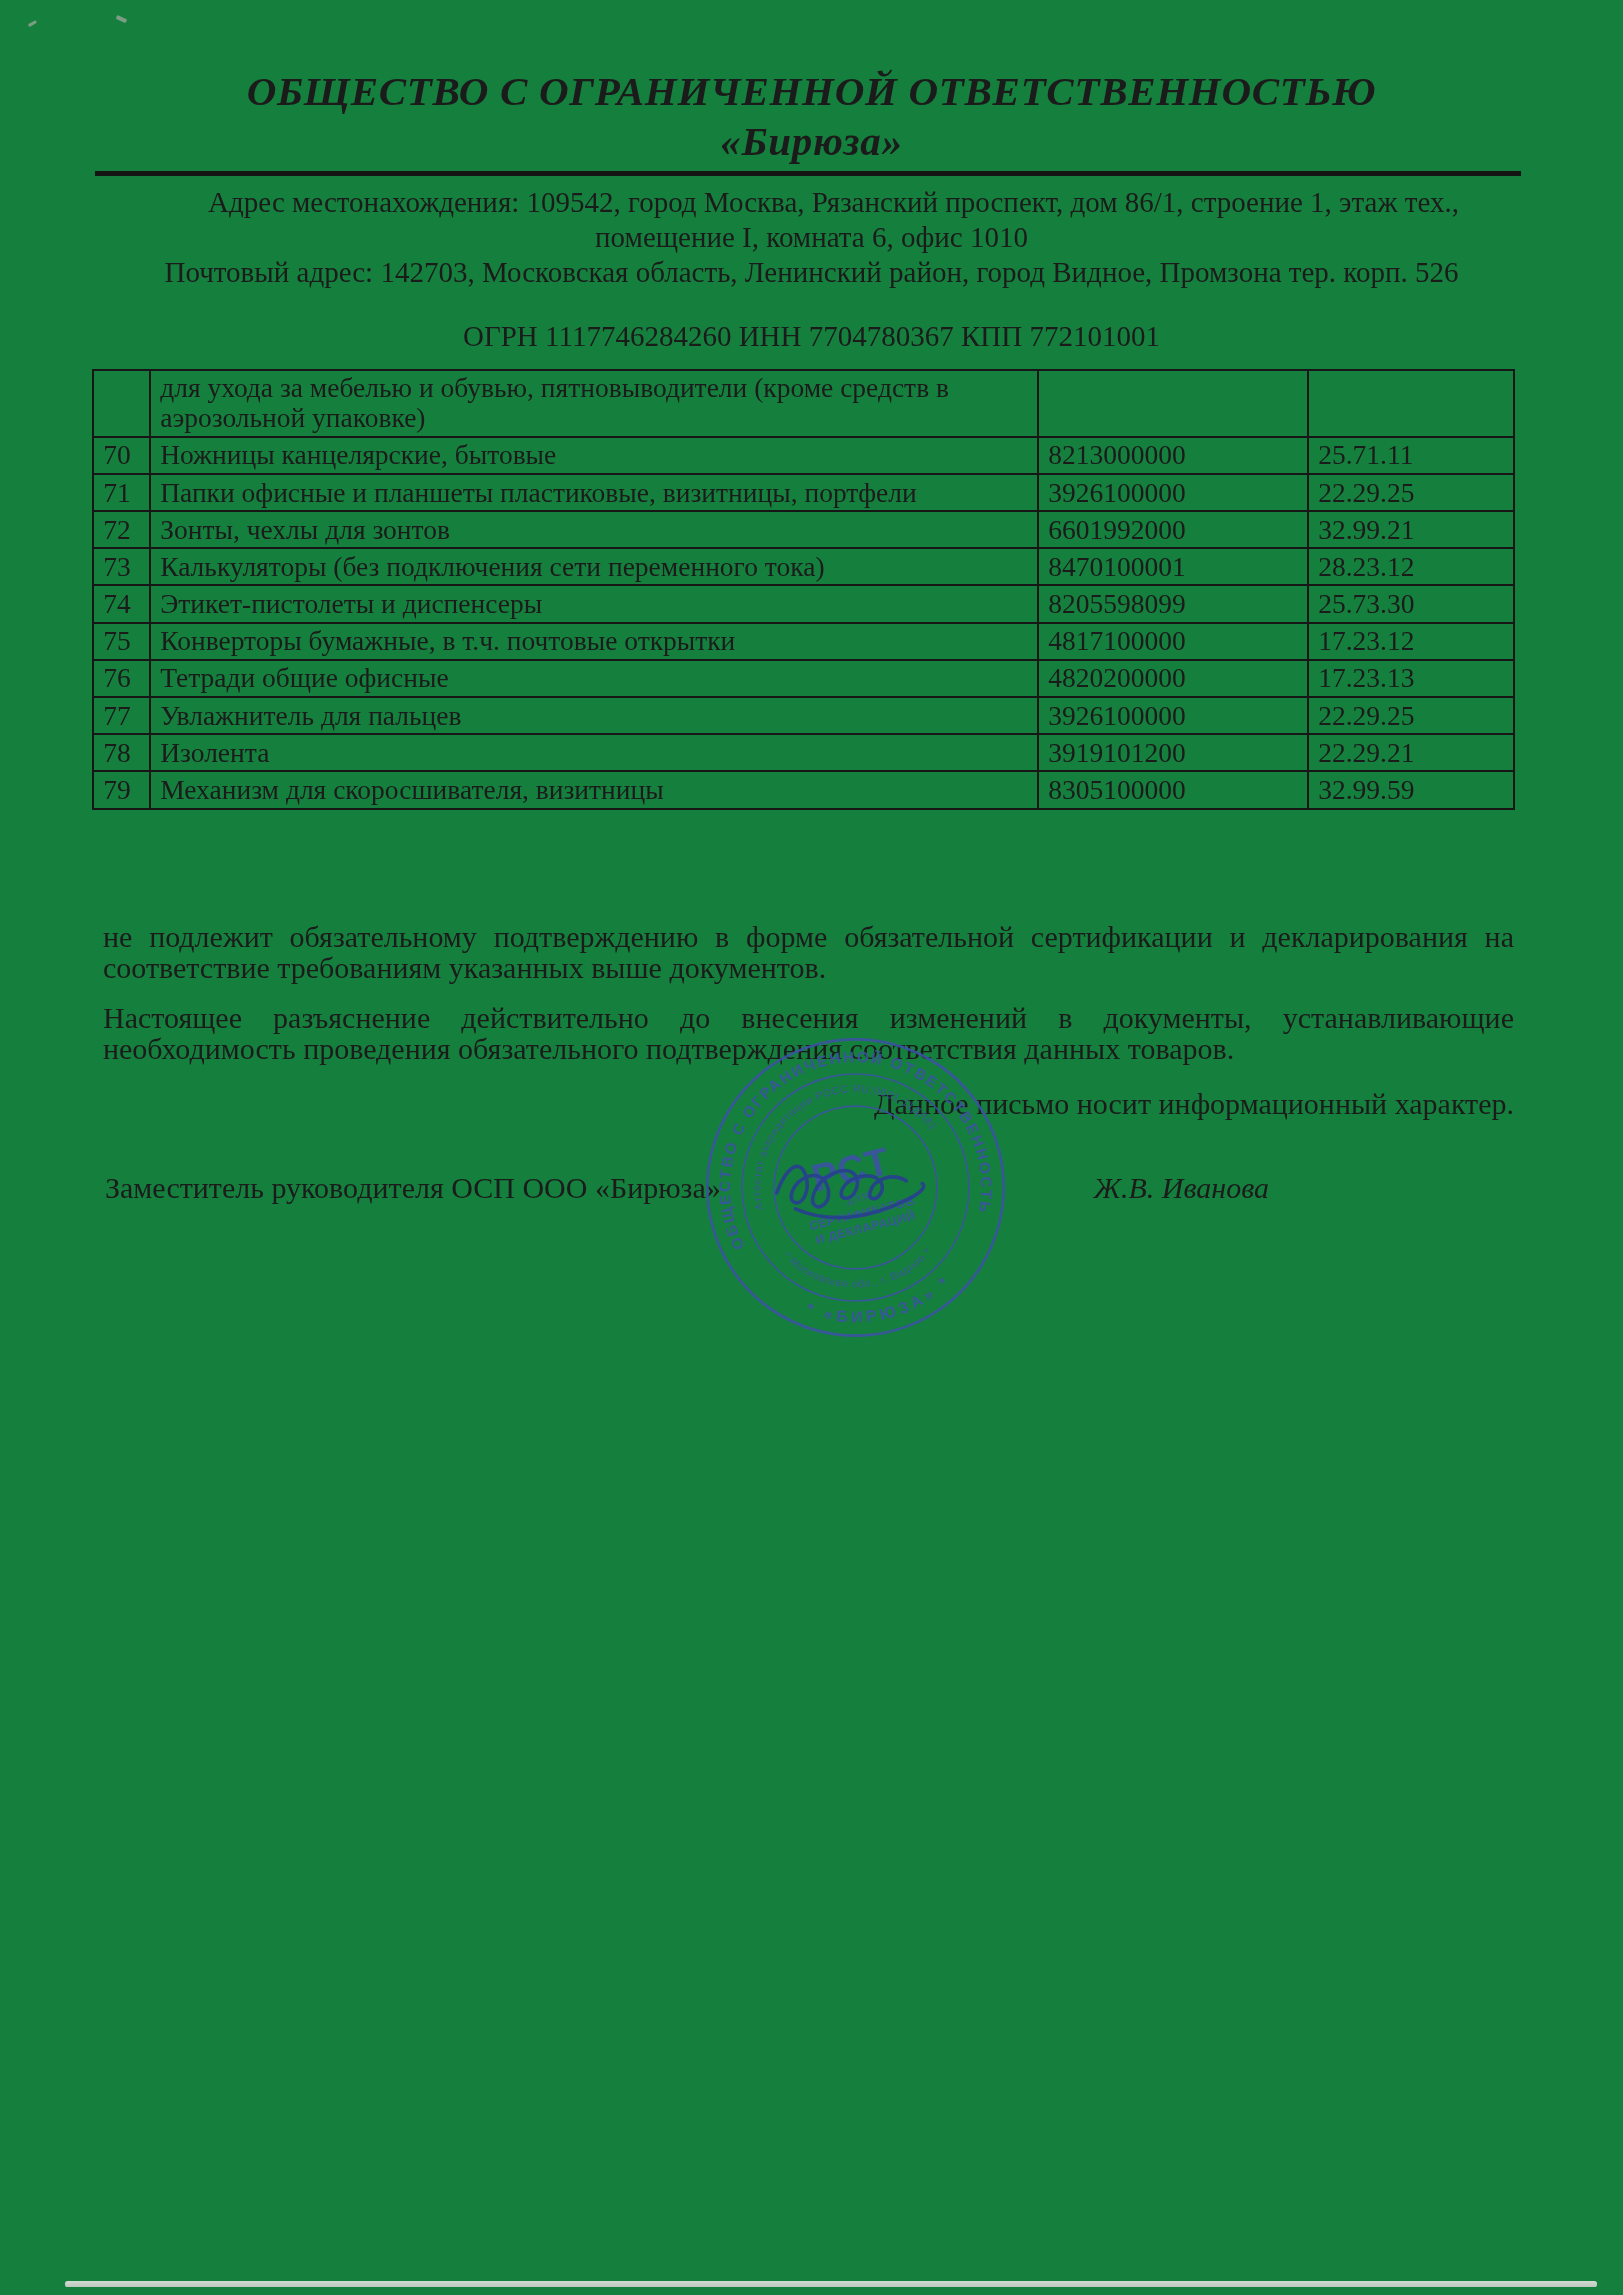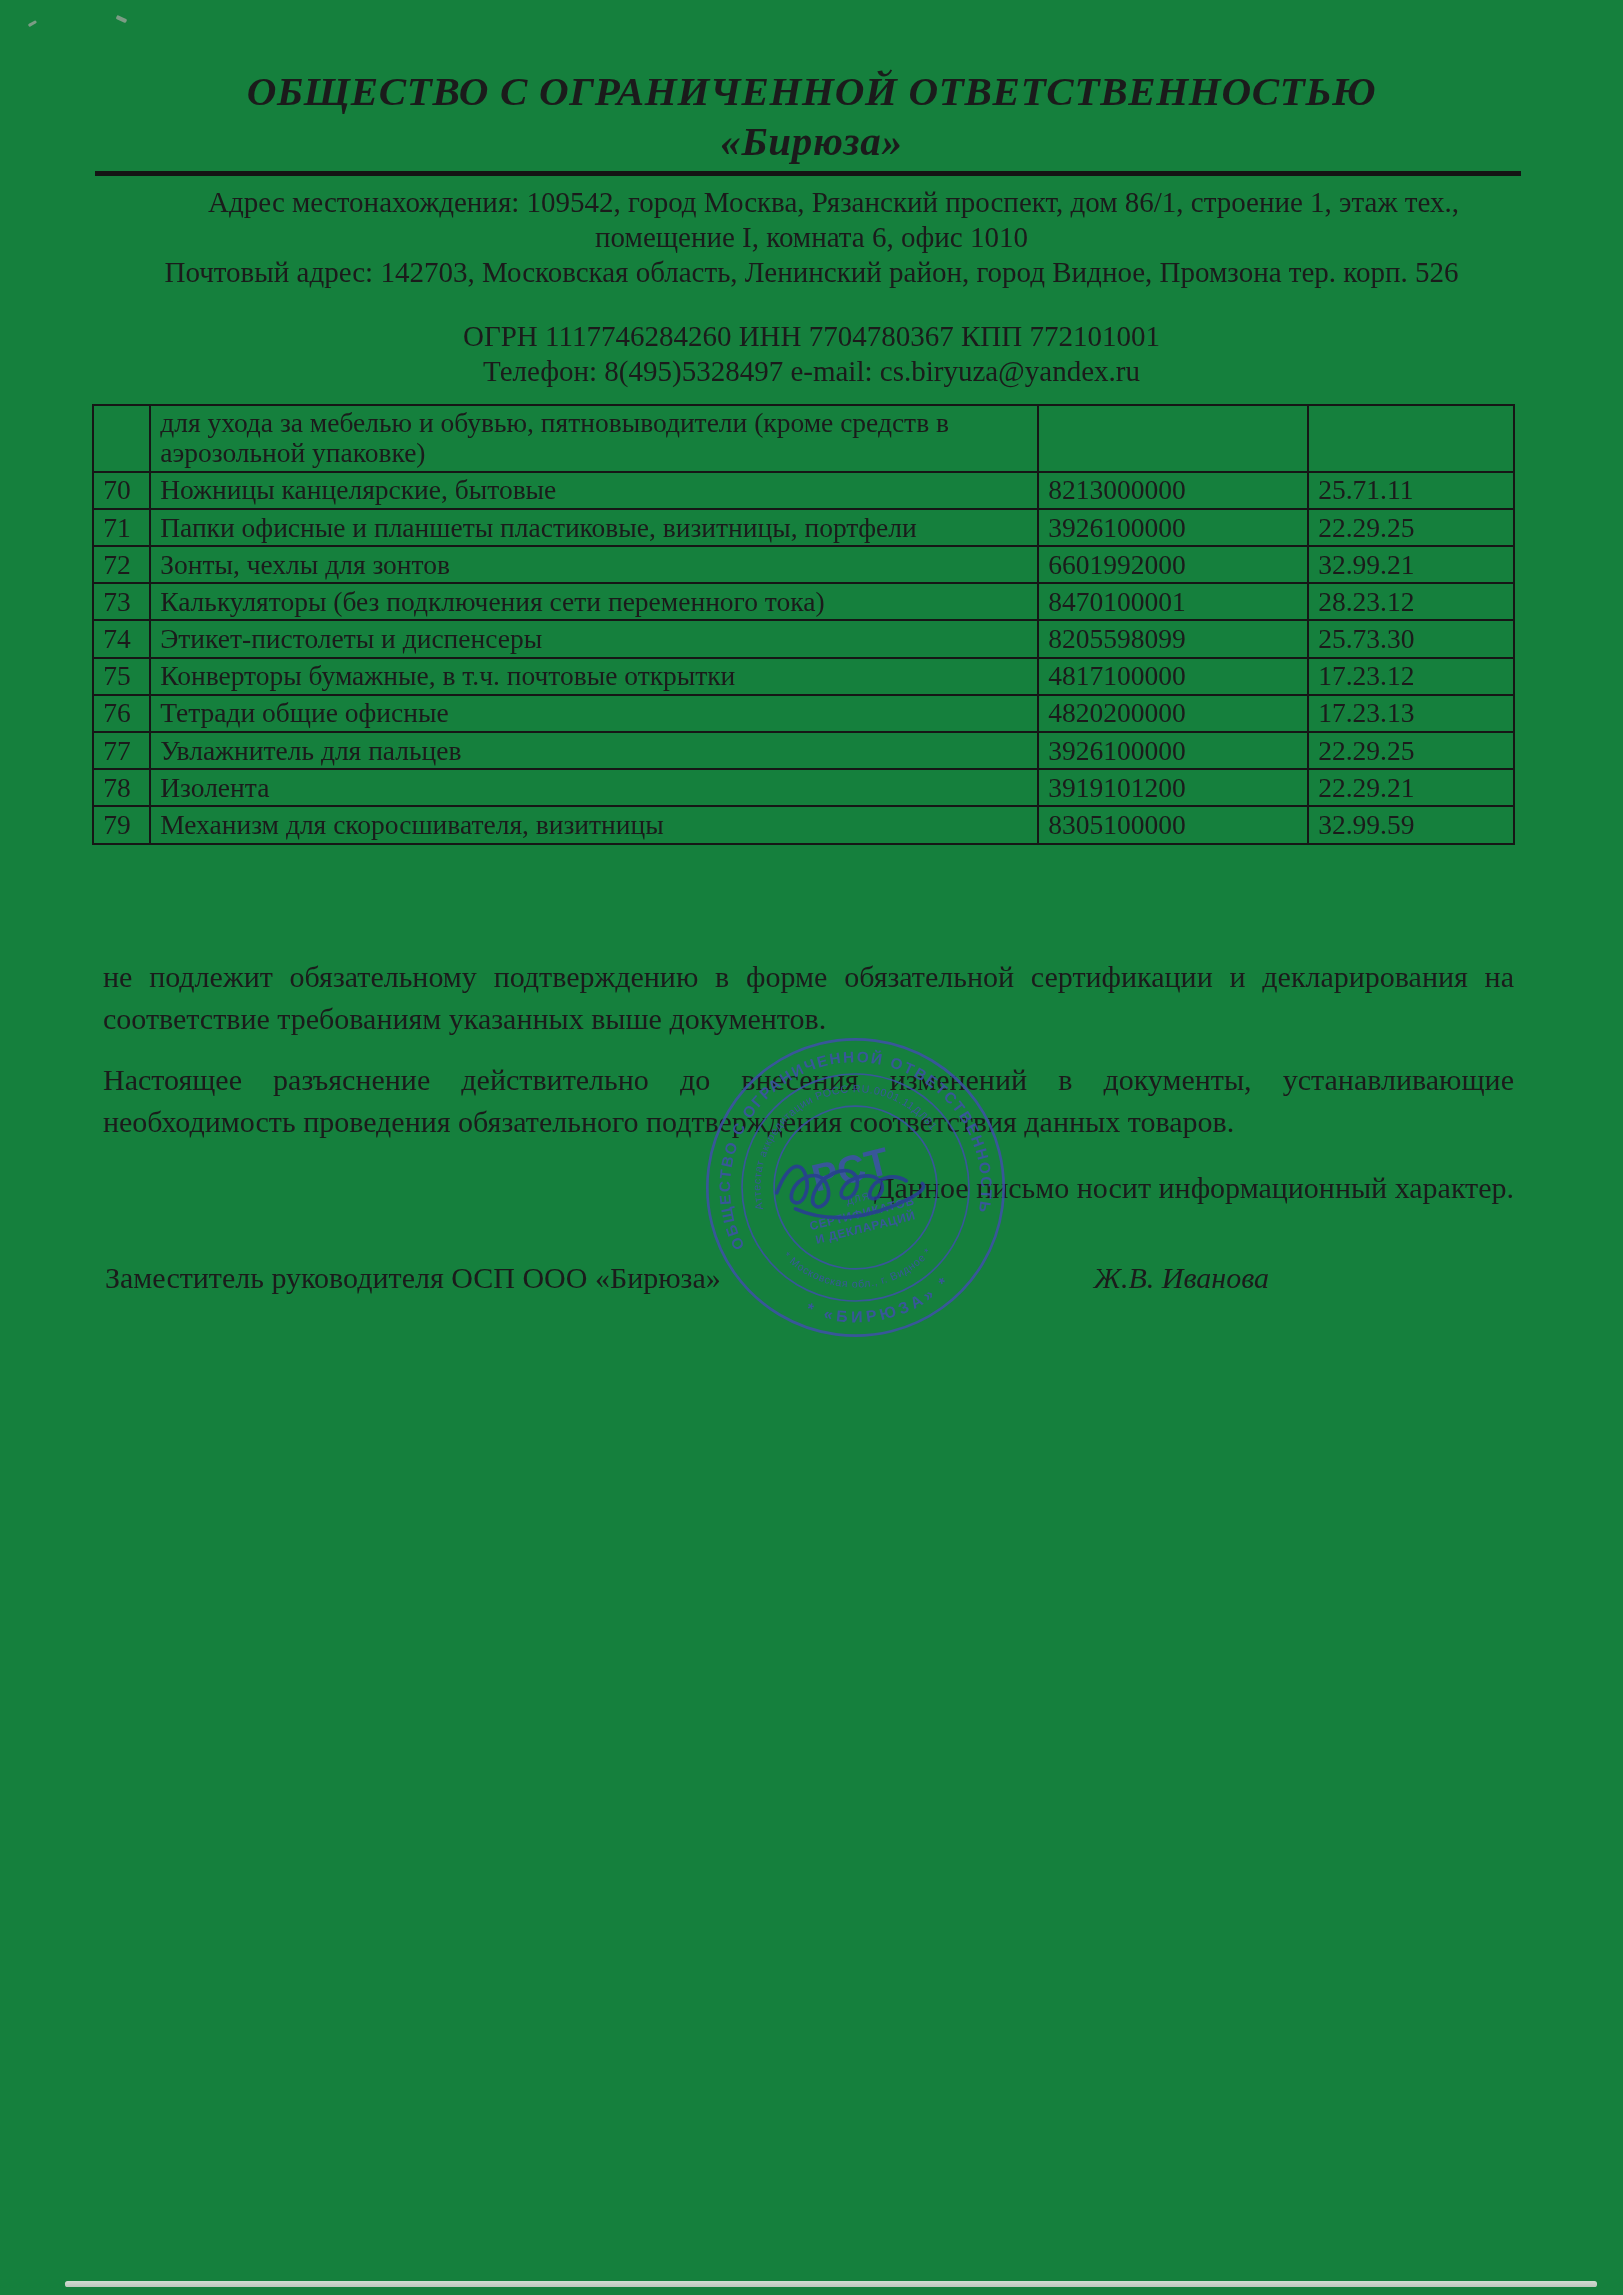--- a/index.html
+++ b/index.html
@@ -39,21 +39,21 @@
     line-height:30px;
     vertical-align:top;
     overflow:hidden;
     white-space:normal;
   }
   td.c-num{text-align:left;padding-left:6.5px;}
   td.c-code,td.c-okpd{text-align:left;}
   
   .para{
     font-size:30px;
-    line-height:42px;
+    line-height:31px;
     text-align:justify;
     margin:0 109px 0 103px;
   }
   .para1{margin-top:111px;}
   .para2{margin-top:19.6px;}
   .para3{margin-top:23.6px;text-align:right;}
   
   .sig-row{
     display:flex;
     align-items:baseline;
@@ -111,21 +111,20 @@
   <div class="artifact a2"></div>
 
   <div class="letterhead">
     <div class="title">ОБЩЕСТВО С ОГРАНИЧЕННОЙ ОТВЕТСТВЕННОСТЬЮ</div>
     <div class="title title2">«Бирюза»</div>
     <div class="rule"></div>
     <div class="addr addr-first">Адрес местонахождения: 109542, город Москва, Рязанский проспект, дом 86/1, строение 1, этаж тех.,</div>
     <div class="addr">помещение I, комната 6, офис 1010</div>
     <div class="addr">Почтовый адрес: 142703, Московская область, Ленинский район, город Видное, Промзона тер. корп. 526</div>
     <div class="addr reg">ОГРН 1117746284260 ИНН 7704780367 КПП 772101001</div>
-    <div class="addr">Телефон: 8(495)5328497 e-mail: cs.biryuza@yandex.ru</div>
   </div>
 
   <table class="goods-table">
     <colgroup>
       <col style="width:57px">
         <col style="width:888px">
         <col style="width:270px">
         <col style="width:206px">
     </colgroup>
     <tbody>

